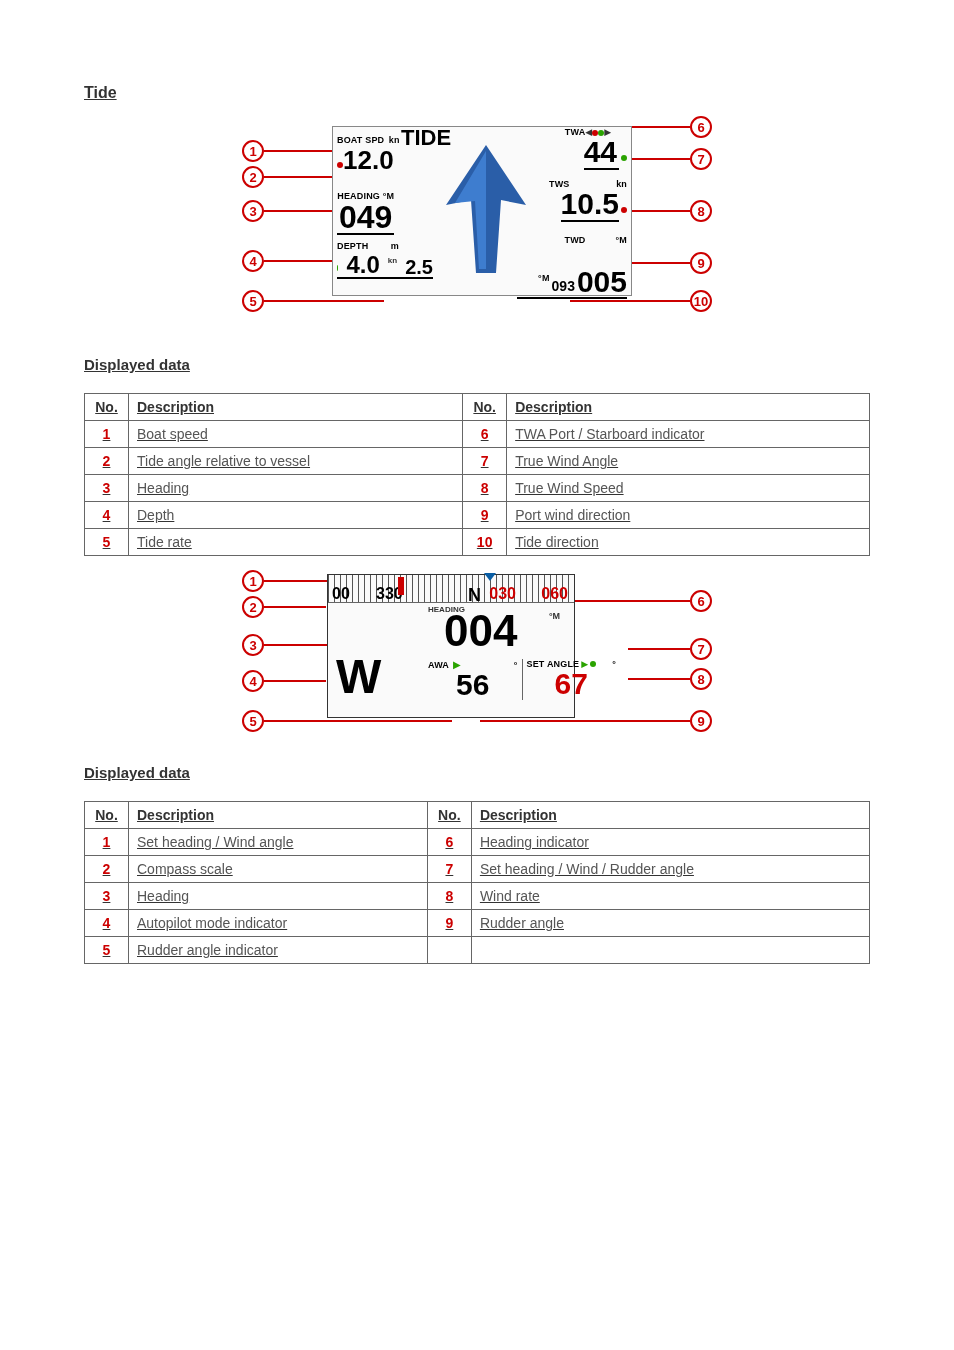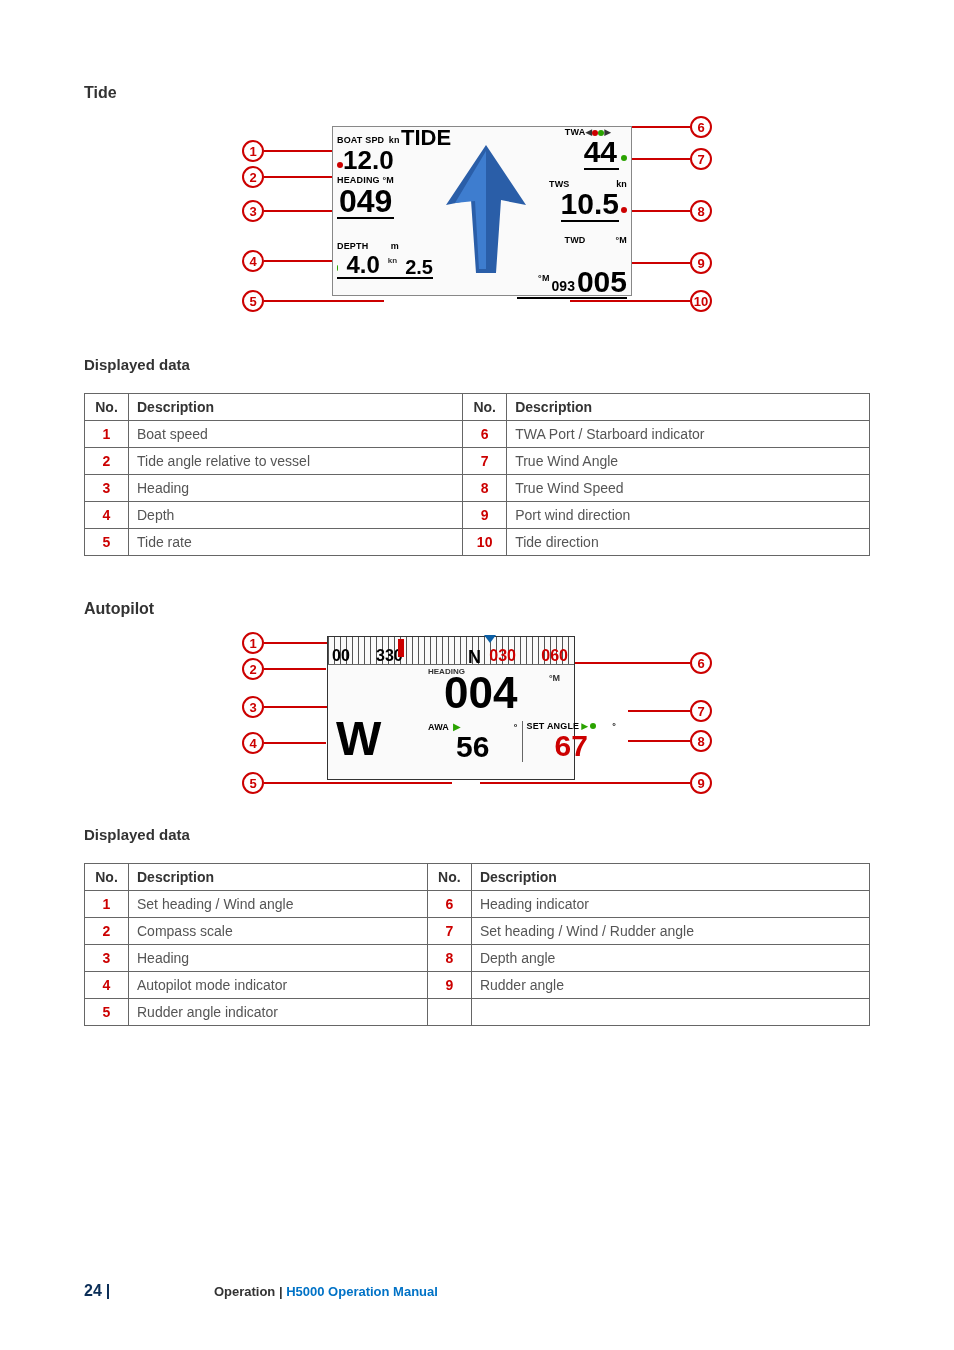--- a/index.html
+++ b/index.html
@@ -1,17 +1,17 @@
 <!DOCTYPE html>
 <html><head>
 <meta charset="utf-8">
 <style>
   * { box-sizing: border-box; margin: 0; padding: 0; }
   html, body { width: 954px; height: 1350px; background: #fff; font-family: "Myriad Pro", "Segoe UI", Arial, sans-serif; color: #333; }
-  .page { padding: 84px 84px 32px 84px; position: relative; height: 100%; }
+  .page { padding: 84px 84px 32px 84px; position: relative; height: 100%; text-decoration: underline; }
   .section-title { font-weight: 600; font-size: 16px; color: #333; }
   .mt-20 { margin-top: 20px; }
   .mt-40 { margin-top: 40px; }
 
   
   .diagram-wrap { display: flex; justify-content: center; margin-top: 6px; }
   .diagram { position: relative; width: 470px; height: 208px; }
   .instrument { position: absolute; background: #fafafa; border: 1px solid #888; }
   .inst-label { font-family: Arial, sans-serif; font-size: 9px; font-weight: 700; letter-spacing: .02em; color: #000; }
   .inst-val { font-family: Arial, sans-serif; font-weight: 900; color: #000; line-height: 1; }
@@ -75,21 +75,21 @@
 
     <div class="instrument" style="left:90px; top:18px; width:300px; height:170px;">
 
       <div style="position:absolute; left:4px; top:2px;">
         <span class="inst-label">BOAT SPD</span>
         <span class="inst-label">kn</span>
         <div><span class="red-dot"></span><span class="inst-val" style="font-size:26px;">12.0</span></div>
       </div>
       <div class="inst-val" style="position:absolute; left:68px; top:0; font-size:22px;">TIDE</div>
 
-      <div style="position:absolute; left:4px; top:48px;">
+      <div style="position:absolute; left:4px; top:64px;text-align:center;">
         <div class="inst-label">HEADING °M</div>
         <div class="inst-val" style="font-size:32px; border-bottom:2px solid #000; display:inline-block; padding:0 2px;">049</div>
       </div>
 
       <div style="position:absolute; left:4px; top:108px;">
         <span class="inst-label">DEPTH</span>
         <span class="inst-label" style="margin-left:18px;">m</span>
         <div style="display:flex; align-items:flex-end; gap:8px; border-bottom:2px solid #000; width:96px;">
           <span class="green-dot" style="margin-bottom:6px;"></span>
           <span class="inst-val" style="font-size:24px;">4.0</span>
@@ -168,21 +168,20 @@
   </tr>
   <tr>
     <td class="num">5</td>
     <td class="desc">Tide rate</td>
     <td class="num">10</td>
     <td class="desc">Tide direction</td>
   </tr>
 </tbody>
     </table>
 
-<div class="section-title" style="margin-top:44px;">Autopilot</div>
 
 <div class="diagram-wrap" style="margin-top:14px;">
   <div class="ap-diagram">
 
     <div class="callout" style="left:0; top:0;">1</div>
     <div class="leader" style="left:22px; top:10px; width:138px;"></div>
     <div class="callout" style="left:0; top:26px;">2</div>
     <div class="leader" style="left:22px; top:36px; width:62px;"></div>
     <div class="callout" style="left:0; top:64px;">3</div>
     <div class="leader" style="left:22px; top:74px; width:158px;"></div>
@@ -260,37 +259,31 @@
   <tr>
     <td class="num">2</td>
     <td class="desc">Compass scale</td>
     <td class="num">7</td>
     <td class="desc">Set heading / Wind / Rudder angle</td>
   </tr>
   <tr>
     <td class="num">3</td>
     <td class="desc">Heading</td>
     <td class="num">8</td>
-    <td class="desc">Depth angle</td>
+    <td class="desc">Wind rate</td>
   </tr>
   <tr>
     <td class="num">4</td>
     <td class="desc">Autopilot mode indicator</td>
     <td class="num">9</td>
     <td class="desc">Rudder angle</td>
   </tr>
   <tr>
     <td class="num">5</td>
     <td class="desc">Rudder angle indicator</td>
     <td class="num"></td>
     <td class="desc"></td>
   </tr>
 </tbody>
     </table>
 
-<div class="footer">
-  <span class="pn">24</span><span class="bar">|</span>
-  <span style="margin-left:100px;">
-    <span class="sect">Operation</span><span class="sect"> | </span><span class="doc">H5000 Operation Manual</span>
-  </span>
+
 </div>
 
-</div>
-
 </body></html>

